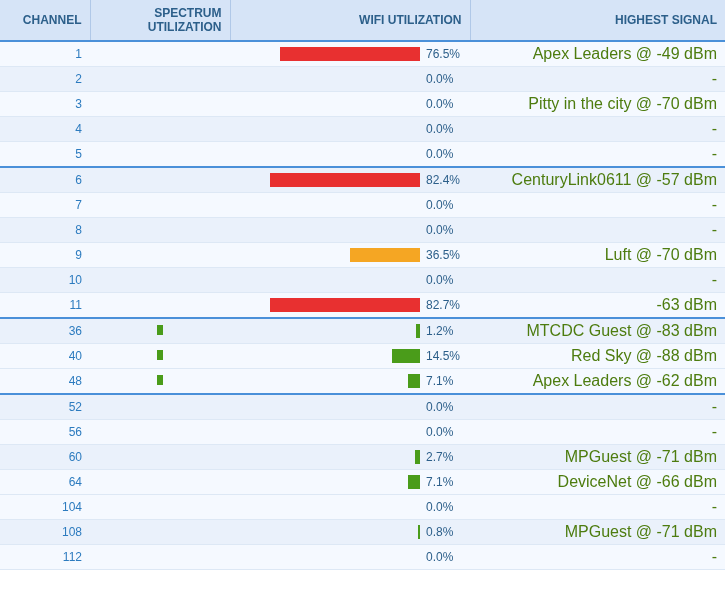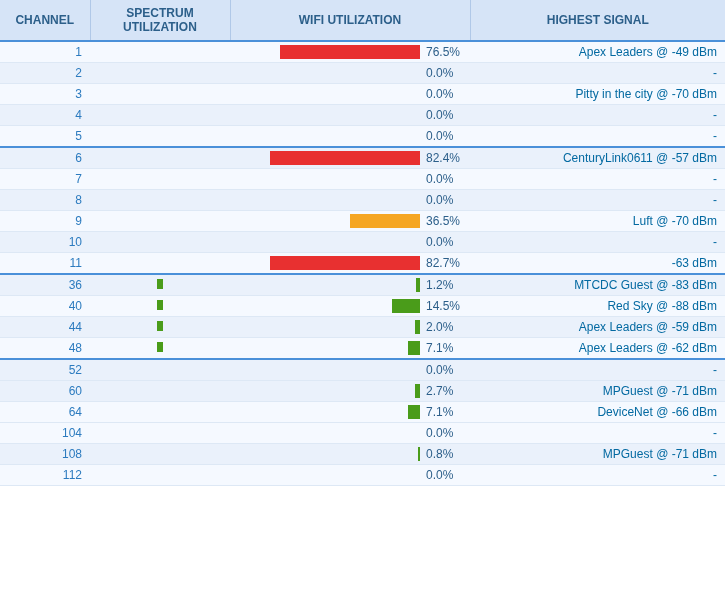--- a/index.html
+++ b/index.html
@@ -12,21 +12,21 @@
     table {
       width: 725px;
       border-collapse: collapse;
     }
     thead tr {
       background: #d6e4f7;
       border-bottom: 2px solid #4a90d9;
     }
     thead th {
       padding: 6px 8px;
-      text-align: center;
+      text-align: right;
       font-weight: bold;
       color: #2c5f8a;
       font-size: 12px;
       border-right: 1px solid #b0c8e8;
       vertical-align: middle;
     }
     thead th:last-child { border-right: none; }
     tbody tr {
       border-bottom: 1px solid #dde8f5;
     }
@@ -51,22 +51,22 @@
       text-align: center;
     }
     td.wifi-util {
       width: 240px;
       text-align: right;
       padding-right: 6px;
     }
     td.highest-signal {
       text-align: right;
       width: 255px;
-      color: #0369a1;
-      font-size: 12px;
+      color: #4d7c0f;
+      font-size: 16px;
     }
     .bar-container {
       display: flex;
       align-items: center;
       gap: 6px;
       justify-content: flex-end;
     }
     .bar {
       height: 14px;
       display: inline-block;
@@ -224,44 +224,43 @@
         <td class="channel">40</td>
         <td class="spectrum"><span style="display: inline-block; width: 6px; height: 10px; background: rgb(74, 156, 26);"></span></td>
         <td class="wifi-util">
           <div class="bar-container">
             <span class="bar bar-green" style="width: 28px;"></span>
             <span class="pct">14.5%</span>
           </div>
         </td>
         <td class="highest-signal">Red Sky @ -88 dBm</td>
       </tr>
-      <tr style="background: rgb(234, 241, 251);">
-        <td class="channel">44</td>
-        <td class="spectrum"><span style="display: inline-block; width: 6px; height: 10px; background: rgb(74, 156, 26);"></span></td>
-        <td class="wifi-util">
-          <div class="bar-container">
-            <span class="bar bar-green" style="width: 5px;"></span>
-            <span class="pct">2.0%</span>
-          </div>
-        </td>
-        <td class="highest-signal">Apex Leaders @ -59 dBm</td>
-      </tr>
       <tr style="background: rgb(245, 249, 255);">
         <td class="channel">48</td>
         <td class="spectrum"><span style="display: inline-block; width: 6px; height: 10px; background: rgb(74, 156, 26);"></span></td>
         <td class="wifi-util">
           <div class="bar-container">
             <span class="bar bar-green" style="width: 12px;"></span>
             <span class="pct">7.1%</span>
           </div>
         </td>
         <td class="highest-signal">Apex Leaders @ -62 dBm</td>
       </tr>
       <tr class="section-start" style="background: rgb(234, 241, 251);">
         <td class="channel">52</td>
+        <td class="spectrum"></td>
+        <td class="wifi-util">
+          <div class="bar-container">
+            <span class="pct">0.0%</span>
+          </div>
+        </td>
+        <td class="highest-signal">-</td>
+      </tr>
+      <tr style="background: rgb(245, 249, 255);">
+        <td class="channel">56</td>
         <td class="spectrum"></td>
         <td class="wifi-util">
           <div class="bar-container">
             <span class="pct">0.0%</span>
           </div>
         </td>
         <td class="highest-signal">-</td>
       </tr>
       <tr style="background: rgb(234, 241, 251);">
         <td class="channel">60</td>

